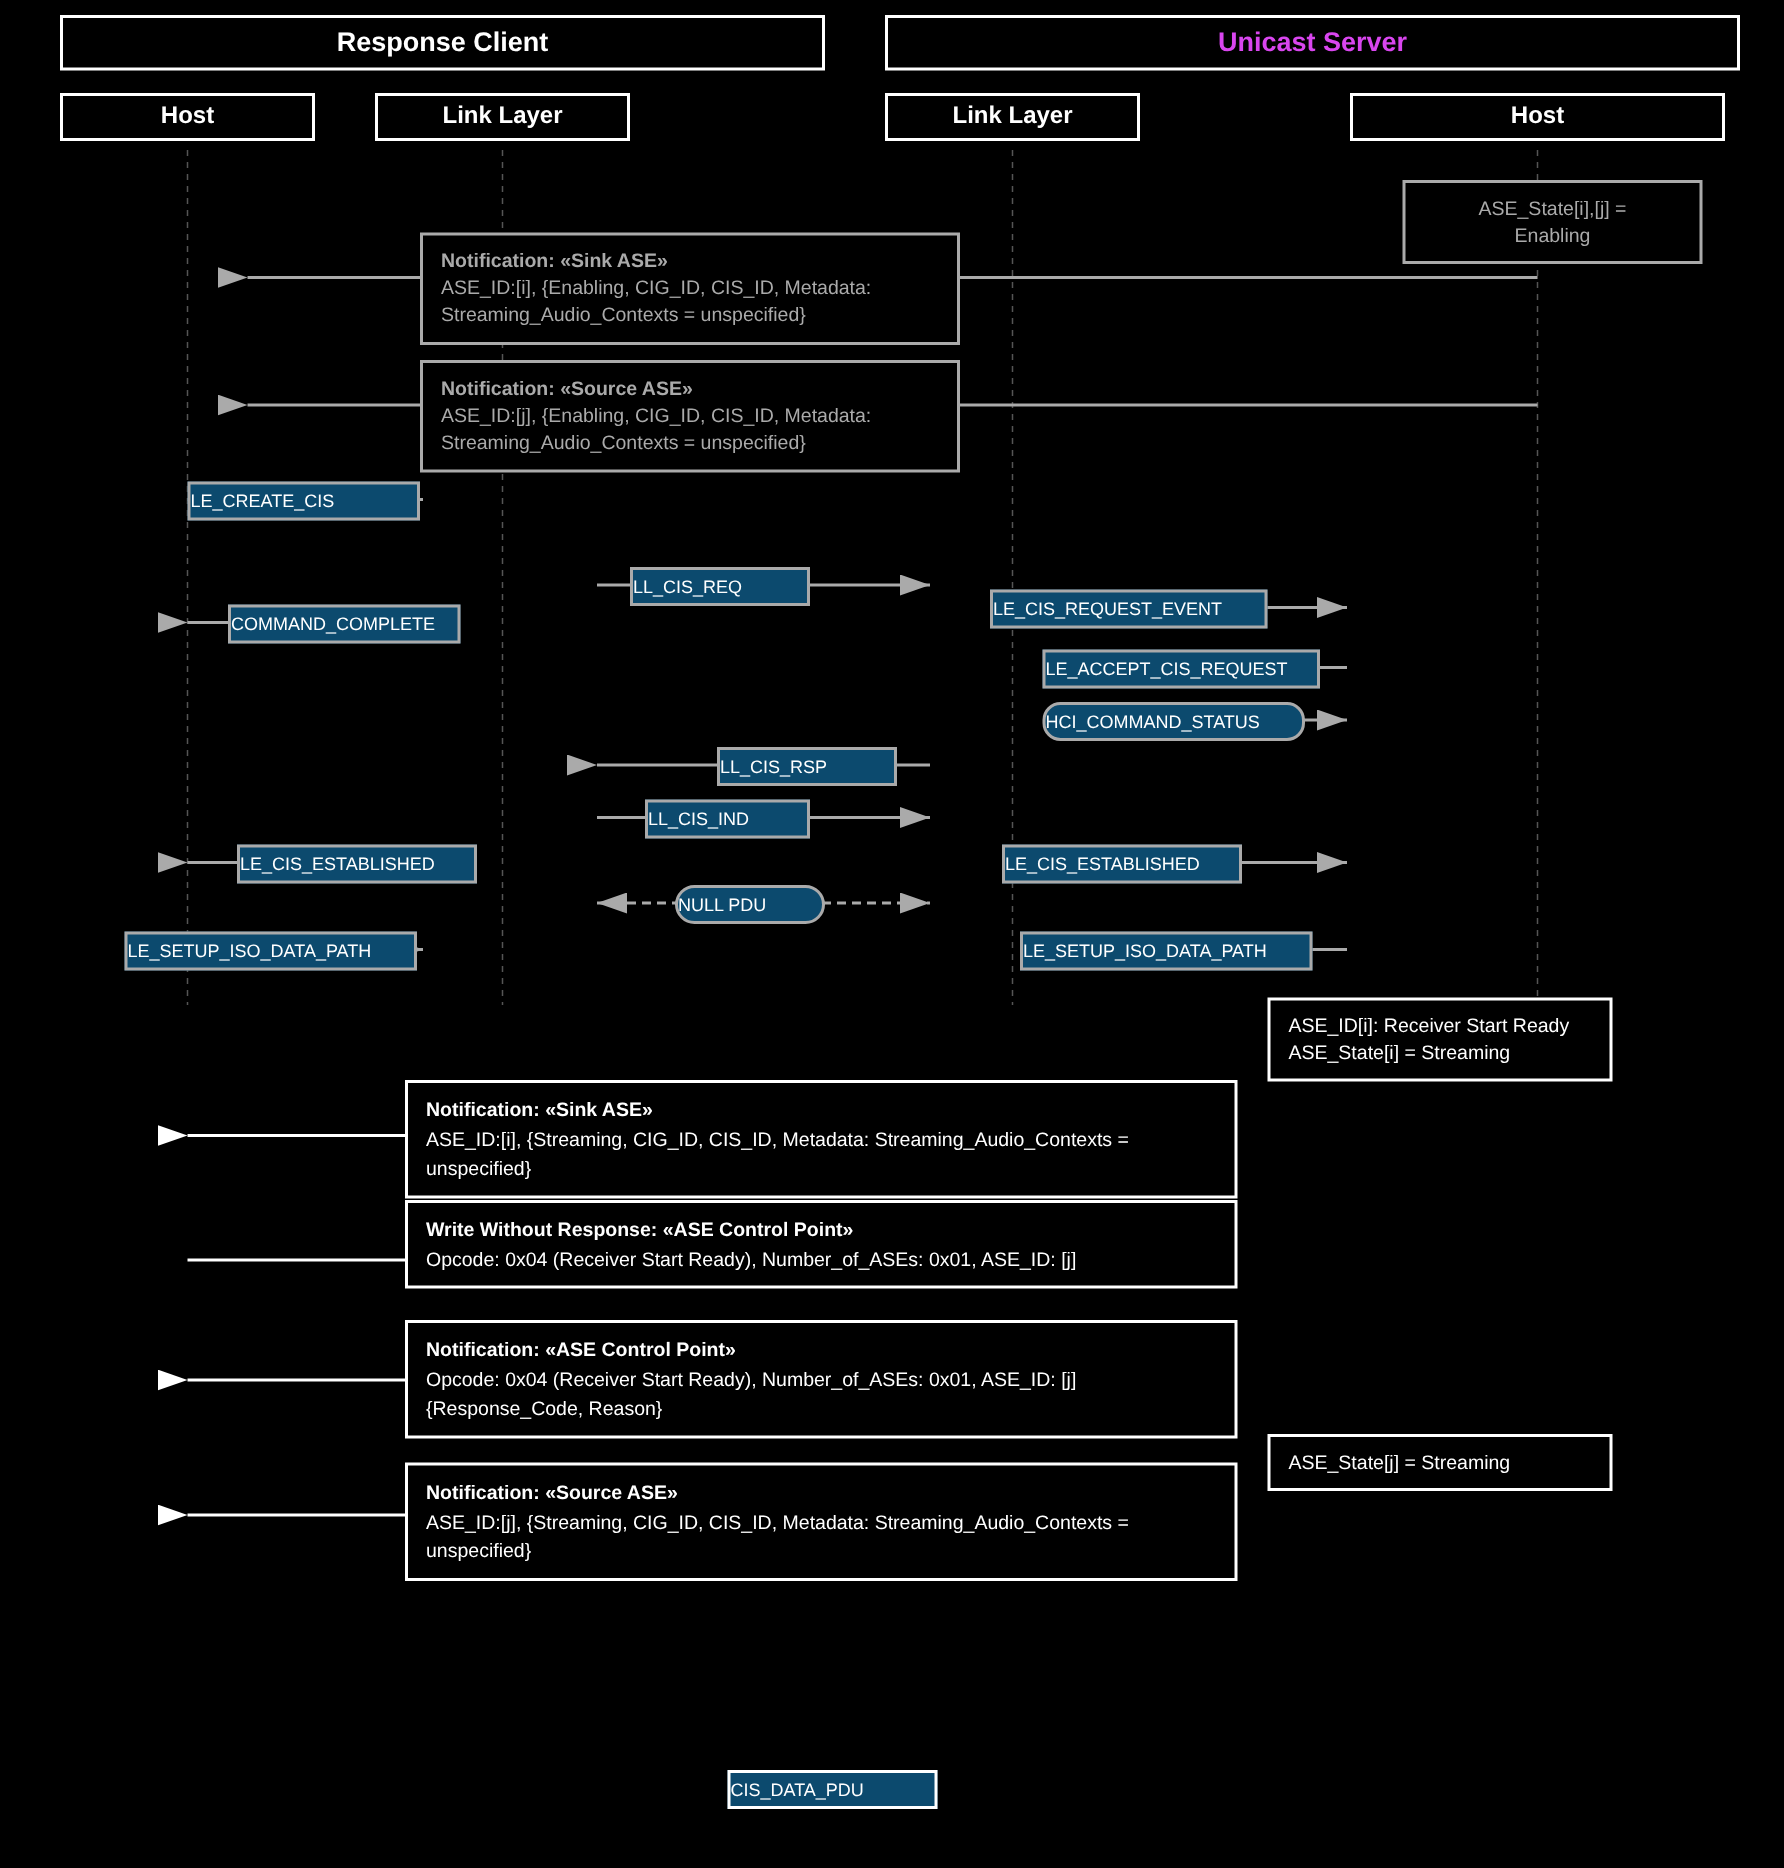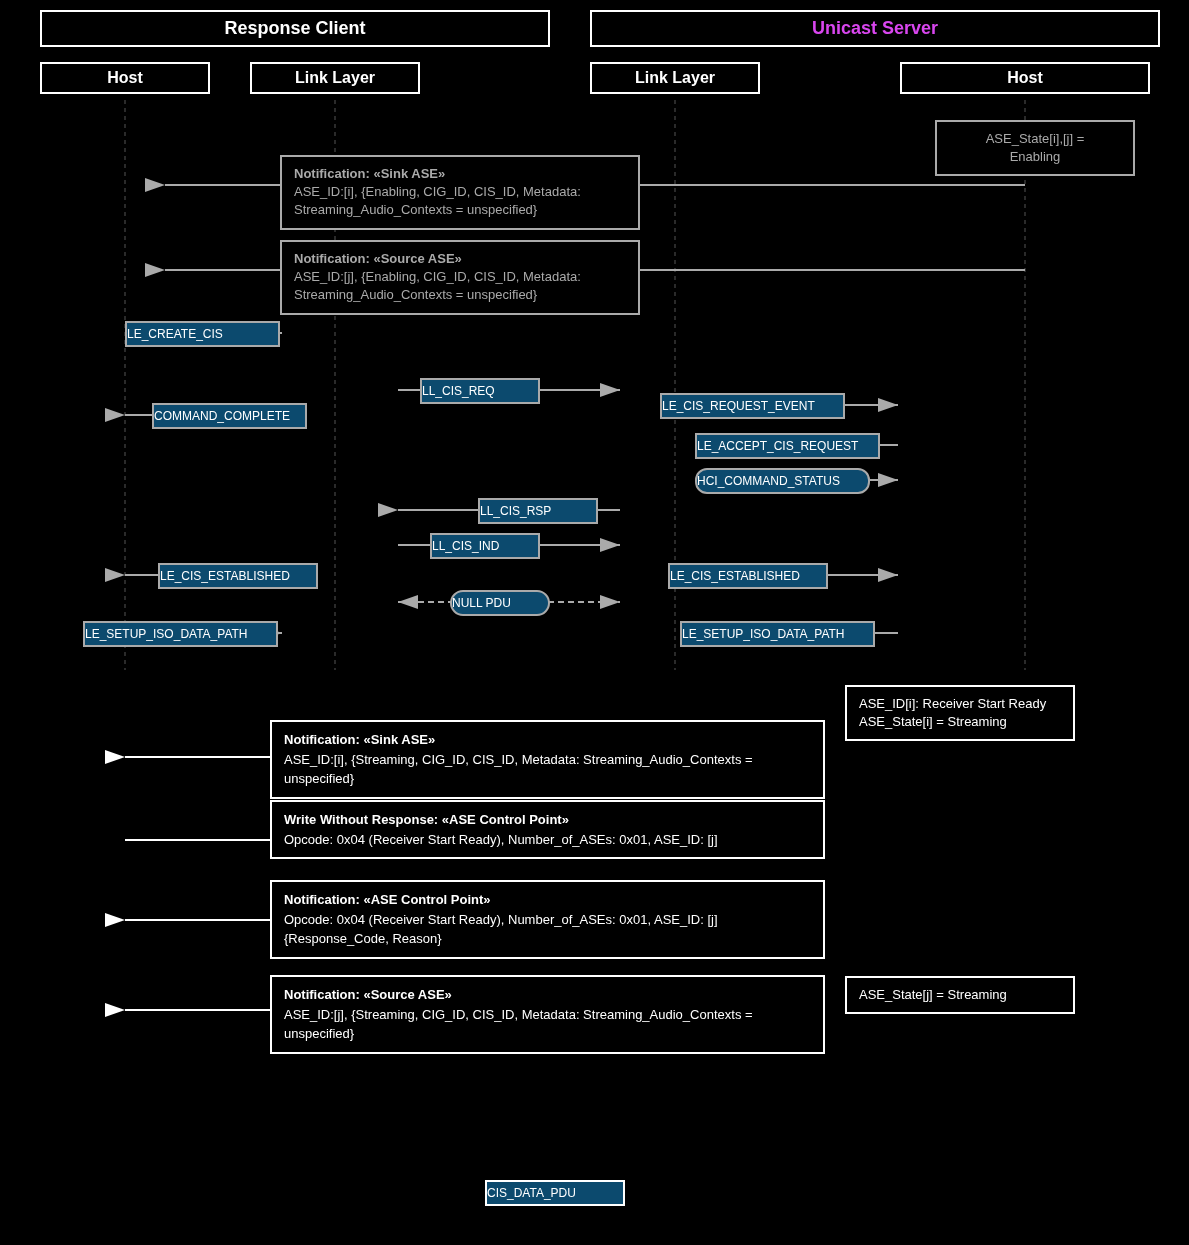--- a/index.html
+++ b/index.html
@@ -158,21 +158,20 @@
 
     .side-note-white {
       position: absolute;
       border: 2px solid #fff;
       background: #000;
       color: #fff;
       font-size: 13px;
       padding: 8px 12px;
       line-height: 1.4;
       text-align: left;
-      margin-top: 20px;
     }
 
     
     .arrows-svg {
       position: absolute;
       top: 0;
       left: 0;
       width: 1189px;
       height: 1245px;
       pointer-events: none;

